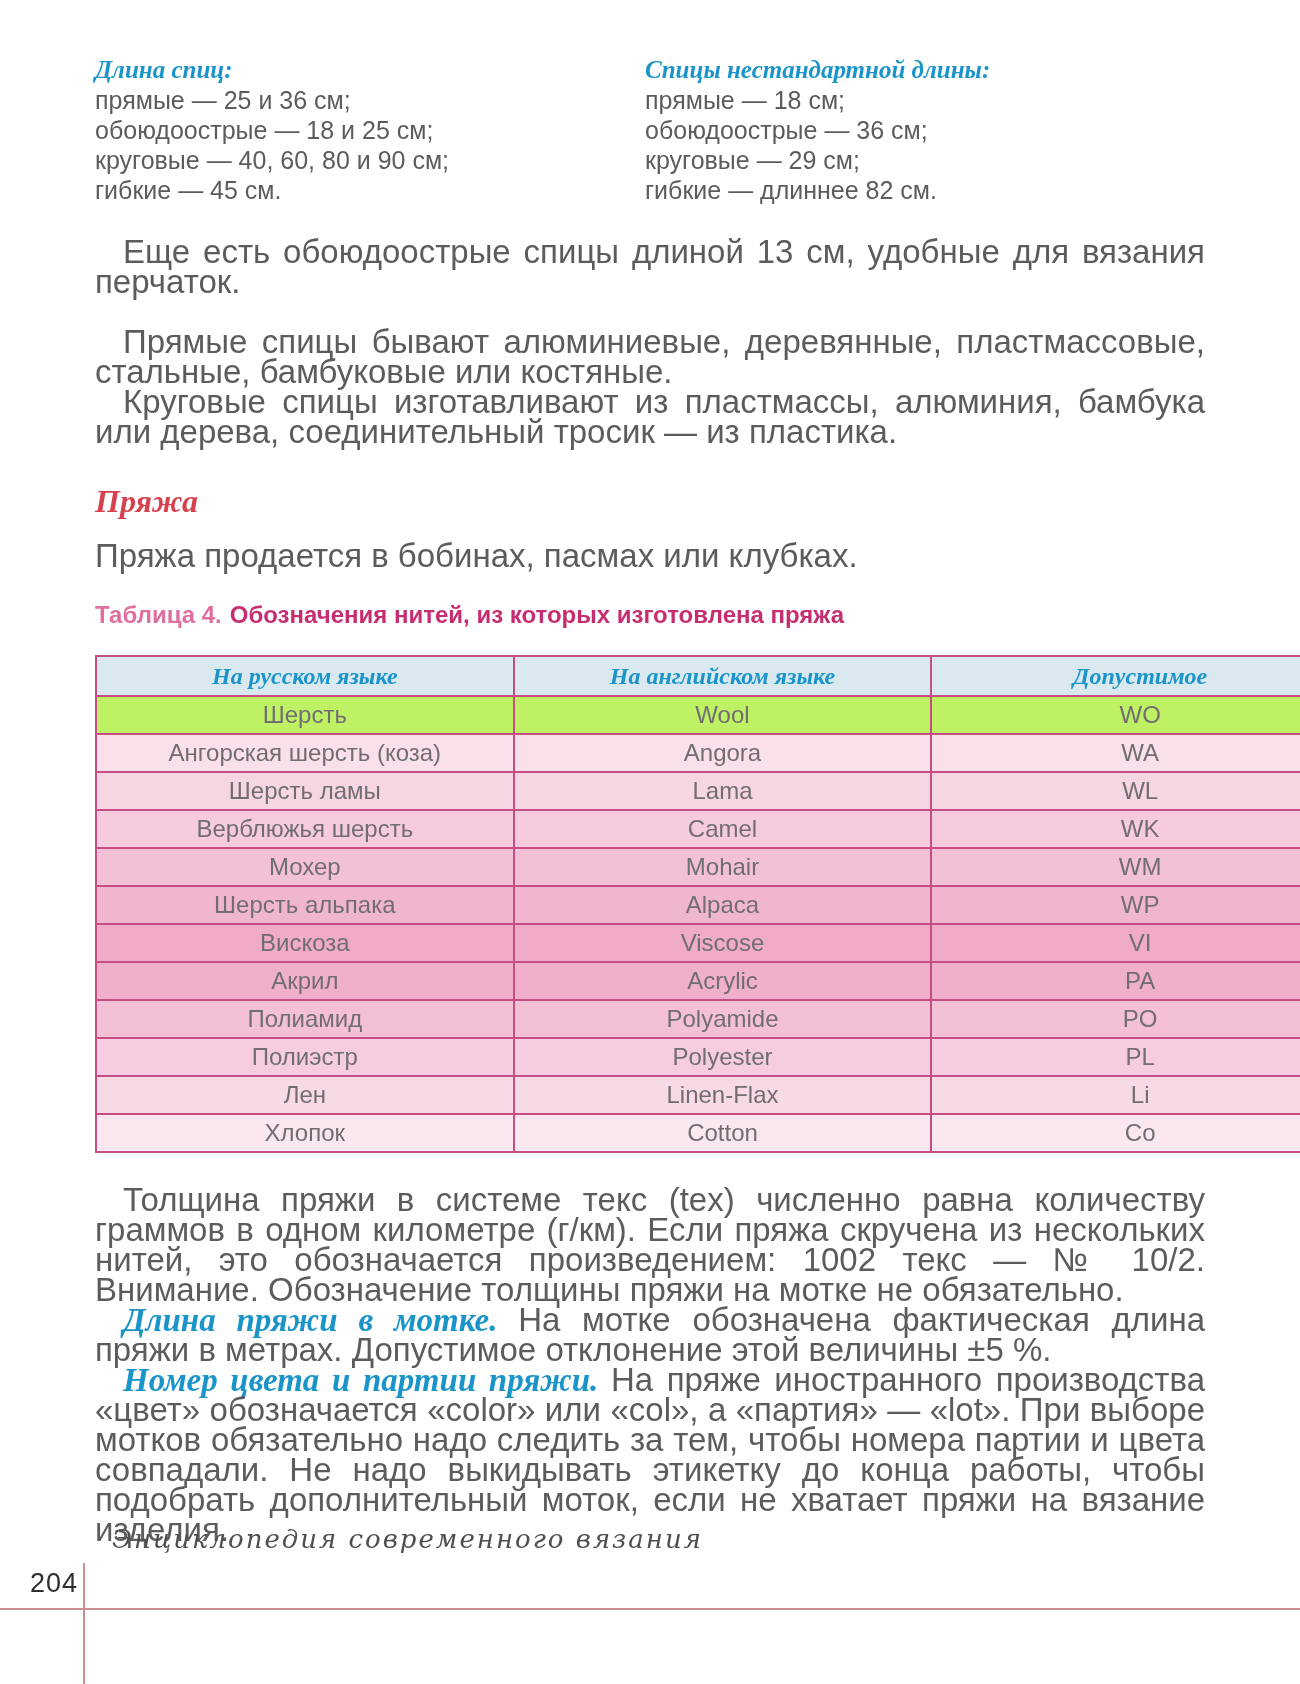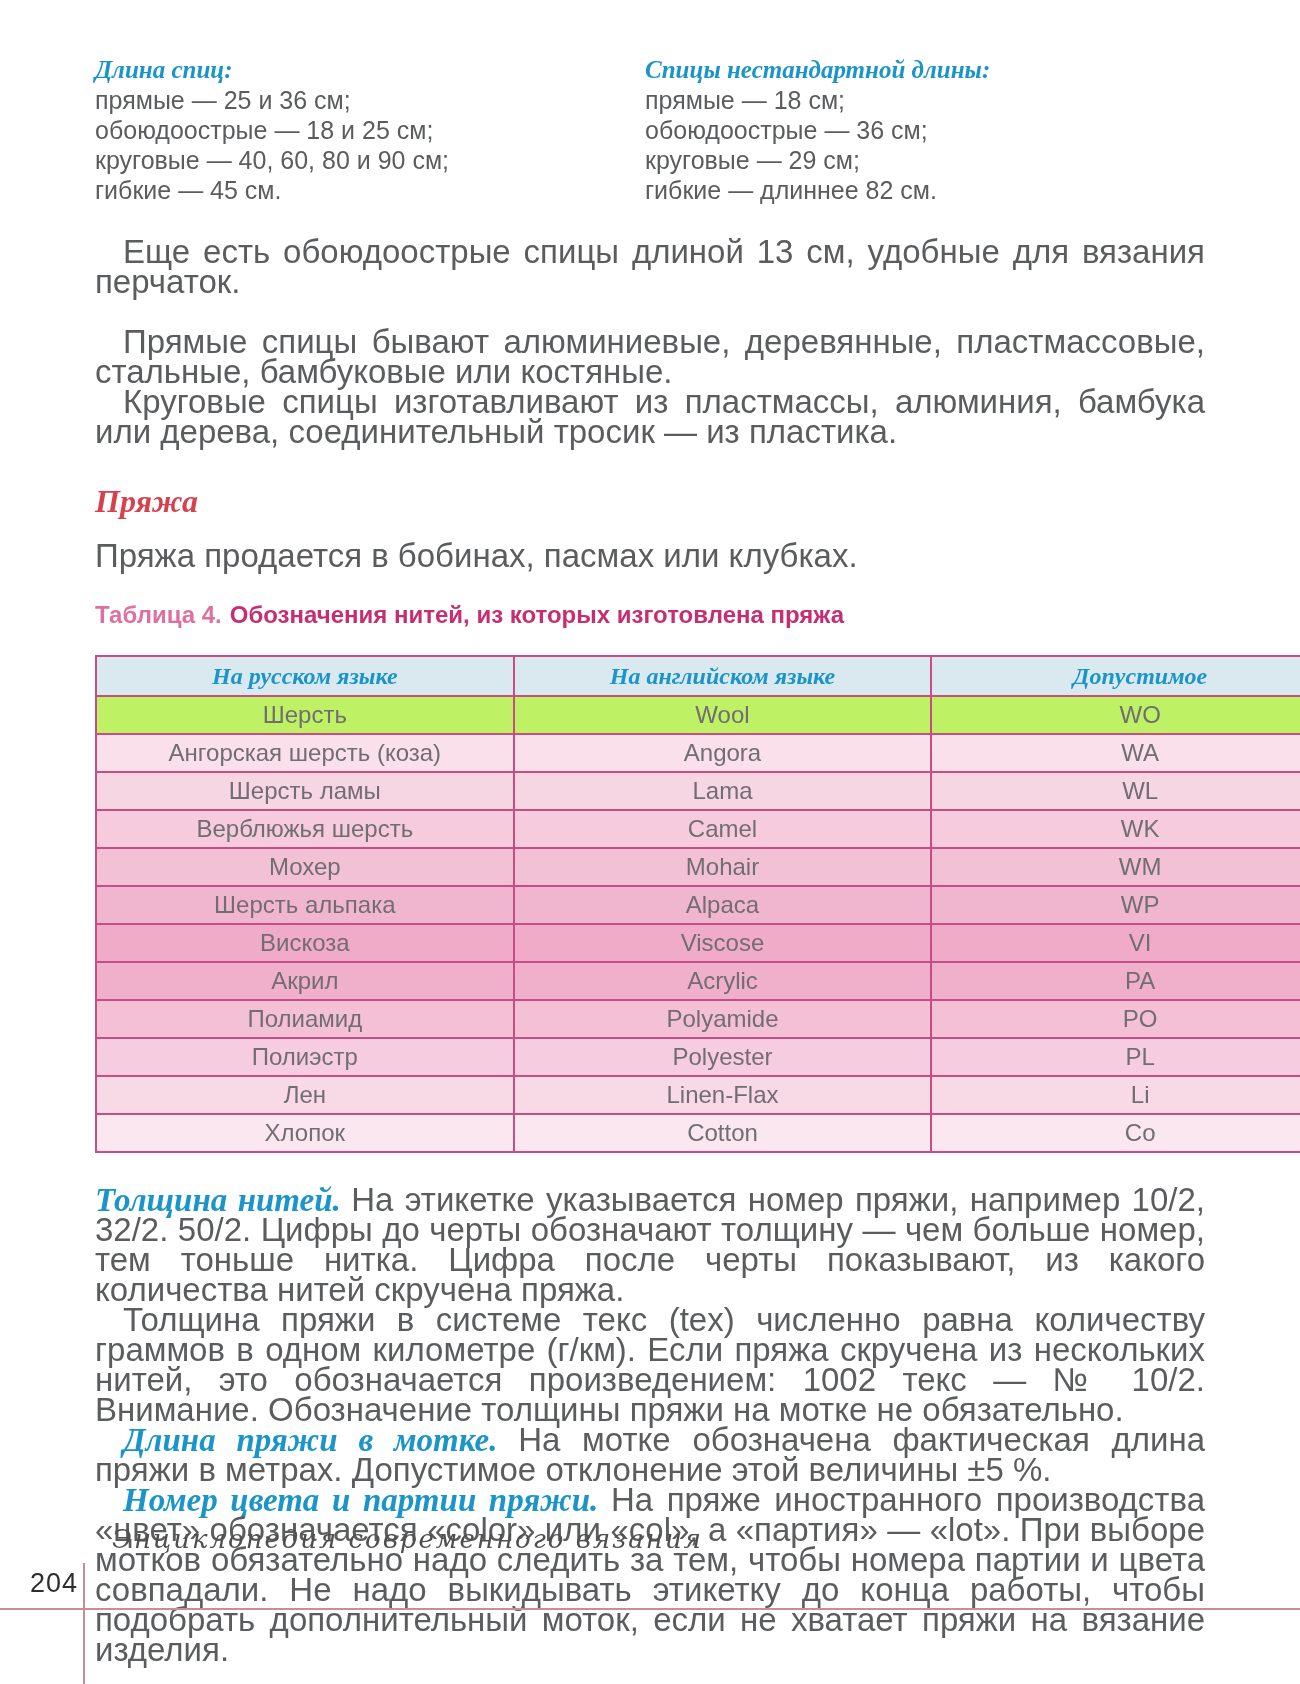--- a/index.html
+++ b/index.html
@@ -154,21 +154,20 @@
           </tr>
           <tr style="background: rgb(250, 231, 240);">
             <td>Хлопок</td>
             <td>Cotton</td>
             <td>Co</td>
           </tr>
         </tbody>
     </table>
 
     <div class="details">
-        <p class="body-text"><span class="lead">Толщина нитей. </span>На этикетке указывается номер пряжи, например 10/2, 32/2. 50/2. Цифры до черты обозначают толщину — чем больше номер, тем тоньше нитка. Цифра после черты показывают, из какого количества нитей скручена пряжа.</p>
         <p class="body-text indent">Толщина пряжи в системе текс (tex) численно равна количеству граммов в одном километре (г/км). Если пряжа скручена из нескольких нитей, это обозначается произведением: 1002 текс — № 10/2. Внимание. Обозначение толщины пряжи на мотке не обязательно.</p>
         <p class="body-text indent"><span class="lead">Длина пряжи в мотке. </span>На мотке обозначена фактическая длина пряжи в метрах. Допустимое отклонение этой величины ±5 %.</p>
         <p class="body-text indent"><span class="lead">Номер цвета и партии пряжи. </span>На пряже иностранного производства «цвет» обозначается «color» или «col», а «партия» — «lot». При выборе мотков обязательно надо следить за тем, чтобы номера партии и цвета совпадали. Не надо выкидывать этикетку до конца работы, чтобы подобрать дополнительный моток, если не хватает пряжи на вязание изделия.</p>
       </div>
   </div>
 
   <div class="page-num">204</div>
   <div class="v-rule"></div>
   <div class="h-rule"></div>
   <div class="book-title">Энциклопедия современного вязания</div>

